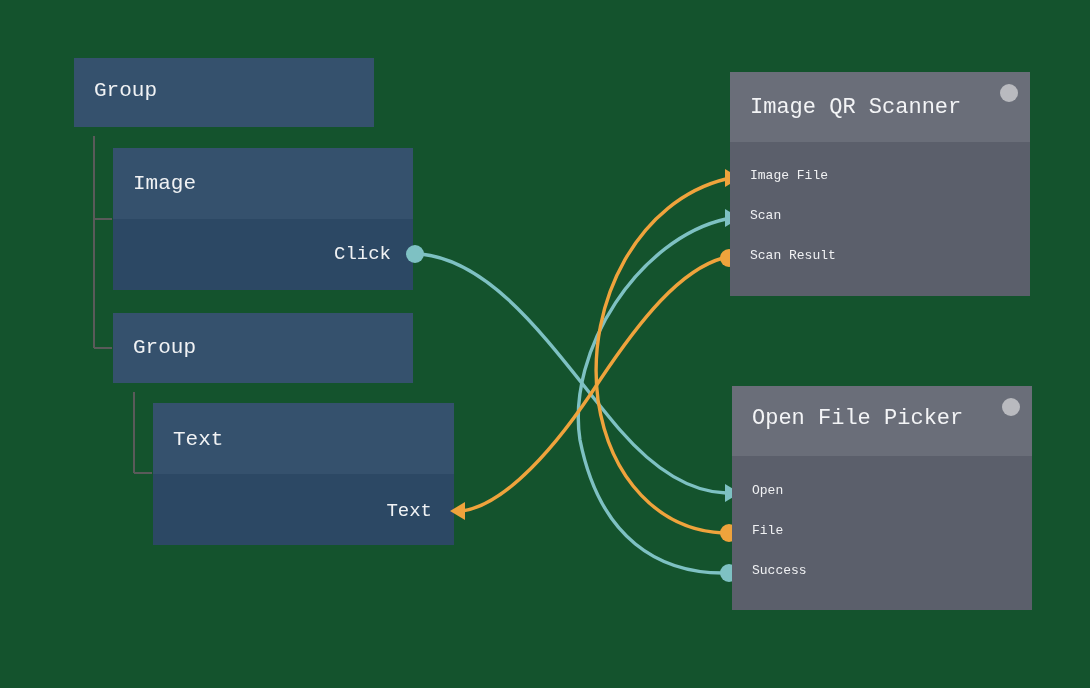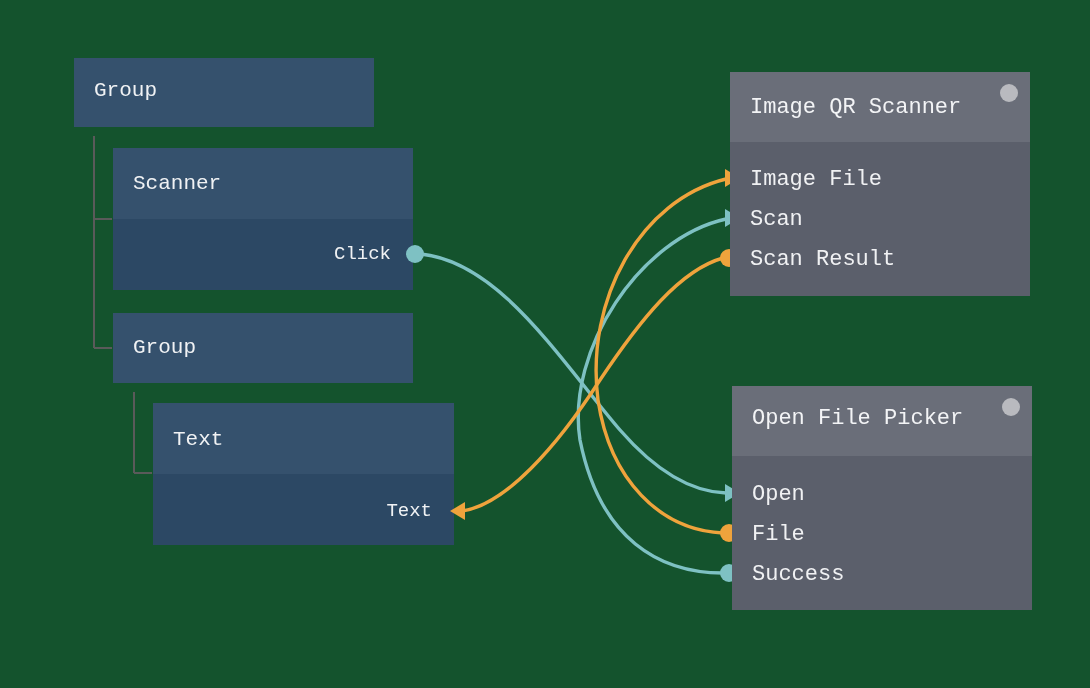--- a/index.html
+++ b/index.html
@@ -98,21 +98,21 @@
     position: absolute;
     width: 18px;
     height: 18px;
     border-radius: 50%;
     background: #b9babf;
   }
   .action-port-label {
     position: absolute;
     left: 20px;
     color: #f0f1f3;
-    font-size: 22px;
+    font-size: 13px;
     line-height: 1;
     white-space: nowrap;
   }
 </style>
 </head>
 <body>
 
 <div id="canvas">
 
   <svg id="tree-layer" viewBox="0 0 1090 688" xmlns="http://www.w3.org/2000/svg">
@@ -127,21 +127,21 @@
       </g>
     </svg>
 
   <div id="widget-nodes">
       <div class="widget-node" style="left: 74px; top: 58px; width: 300px; height: 69px;">
         <div class="widget-header" style="height: 69px;"></div>
         <div class="widget-title" style="top: 22px;">Group</div>
       </div>
       <div class="widget-node" style="left: 113px; top: 148px; width: 300px; height: 142px;">
         <div class="widget-header" style="height: 71px;"></div>
-        <div class="widget-title" style="top: 25px;">Scanner</div>
+        <div class="widget-title" style="top: 25px;">Image</div>
         <div class="port-row-right" style="top: 97px;">Click</div>
       </div>
       <div class="widget-node" style="left: 113px; top: 313px; width: 300px; height: 70px;">
         <div class="widget-header" style="height: 70px;"></div>
         <div class="widget-title" style="top: 24px;">Group</div>
       </div>
       <div class="widget-node" style="left: 153px; top: 403px; width: 301px; height: 142px;">
         <div class="widget-header" style="height: 71px;"></div>
         <div class="widget-title" style="top: 26px;">Text</div>
         <div class="port-row-right" style="top: 99px;">Text</div>

